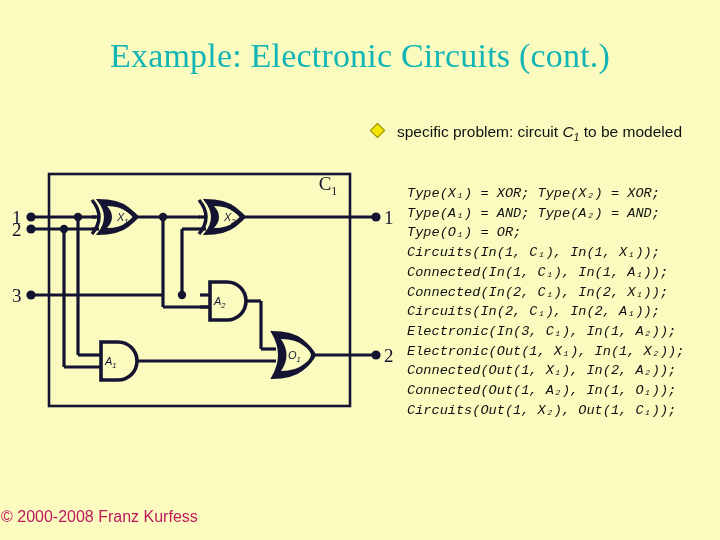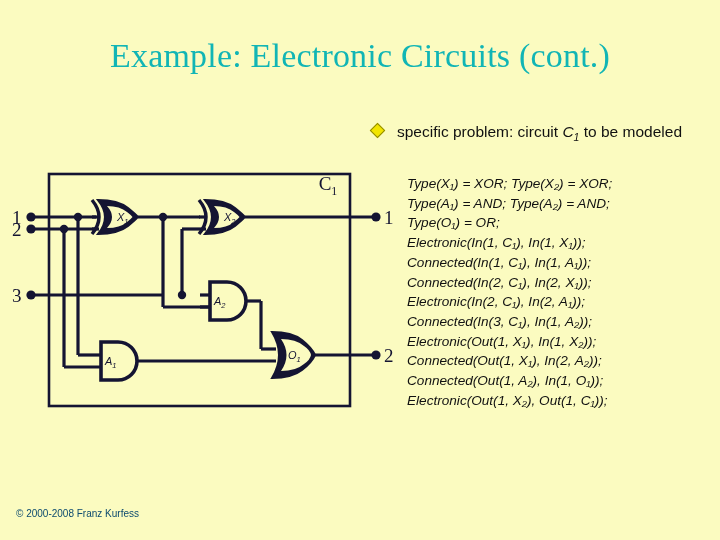--- a/index.html
+++ b/index.html
@@ -66,38 +66,38 @@
   }
   #bullet-text i {
     font-style: italic;
   }
   sub { font-size: 0.68em; }
 
   
   #logic-list {
     position: absolute;
     left: 407px;
-    top: 174px;
+    top: 184px;
     width: 310px;
-    font-family: Liberation Sans, sans-serif;
+    font-family: Liberation Mono, monospace;
     font-style: italic;
     font-size: 13.6px;
     line-height: 19.7px;
     color: #111111;
     white-space: nowrap;
   }
   #logic-list .ln { display: block; }
 
   
   #footer {
     position: absolute;
-    left: 16px;
+    left: 1px;
     top: 508px;
-    font-size: 10px;
-    color: #0c4a6e;
+    font-size: 16px;
+    color: #be185d;
     font-family: "Liberation Sans", sans-serif;
   }
 
   
   #circuit {
     position: absolute;
     left: 0px;
     top: 170px;
     width: 400px;
     height: 250px;
@@ -113,29 +113,29 @@
 
   <div id="bullet-block">
     <div id="bullet-marker"></div>
     <div id="bullet-text"><span>specific problem: circuit </span><i><span>C</span><sub>1</sub></i><span> to be modeled</span></div>
   </div>
 
   <div id="logic-list">
     <span class="ln">Type(X₁) = XOR; Type(X₂) = XOR;</span>
     <span class="ln">Type(A₁) = AND; Type(A₂) = AND;</span>
     <span class="ln">Type(O₁) = OR;</span>
-    <span class="ln">Electronic(In(1, C₁), In(1, X₁));</span>
+    <span class="ln">Circuits(In(1, C₁), In(1, X₁));</span>
     <span class="ln">Connected(In(1, C₁), In(1, A₁));</span>
     <span class="ln">Connected(In(2, C₁), In(2, X₁));</span>
-    <span class="ln">Electronic(In(2, C₁), In(2, A₁));</span>
-    <span class="ln">Connected(In(3, C₁), In(1, A₂));</span>
+    <span class="ln">Circuits(In(2, C₁), In(2, A₁));</span>
+    <span class="ln">Electronic(In(3, C₁), In(1, A₂));</span>
     <span class="ln">Electronic(Out(1, X₁), In(1, X₂));</span>
     <span class="ln">Connected(Out(1, X₁), In(2, A₂));</span>
     <span class="ln">Connected(Out(1, A₂), In(1, O₁));</span>
-    <span class="ln">Electronic(Out(1, X₂), Out(1, C₁));</span>
+    <span class="ln">Circuits(Out(1, X₂), Out(1, C₁));</span>
   </div>
 
   <div id="circuit">
     <svg width="400" height="250" viewBox="0 0 400 250" xmlns="http://www.w3.org/2000/svg">
       <g fill="none" stroke="#141432" stroke-width="3.2" stroke-linecap="butt">
 
         <rect x="49" y="4" width="301" height="232" stroke-width="2.6"></rect>
 
         <line x1="31" y1="47" x2="96" y2="47"></line>
 

